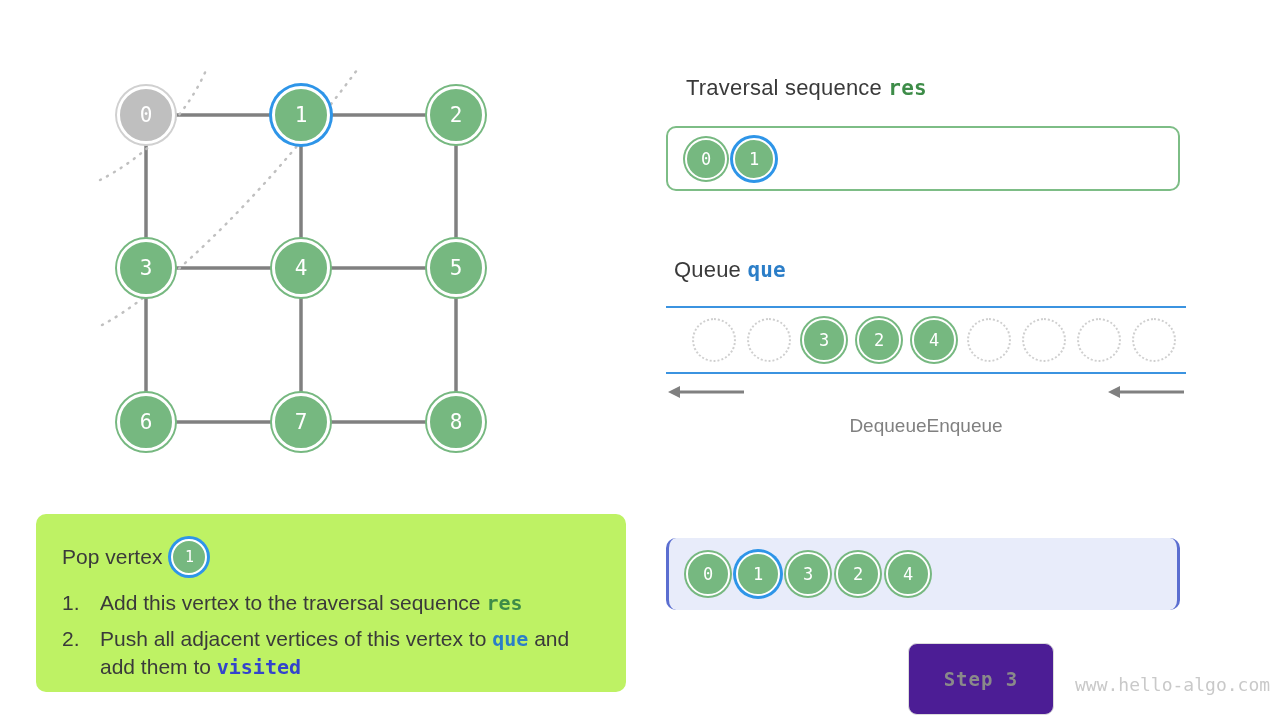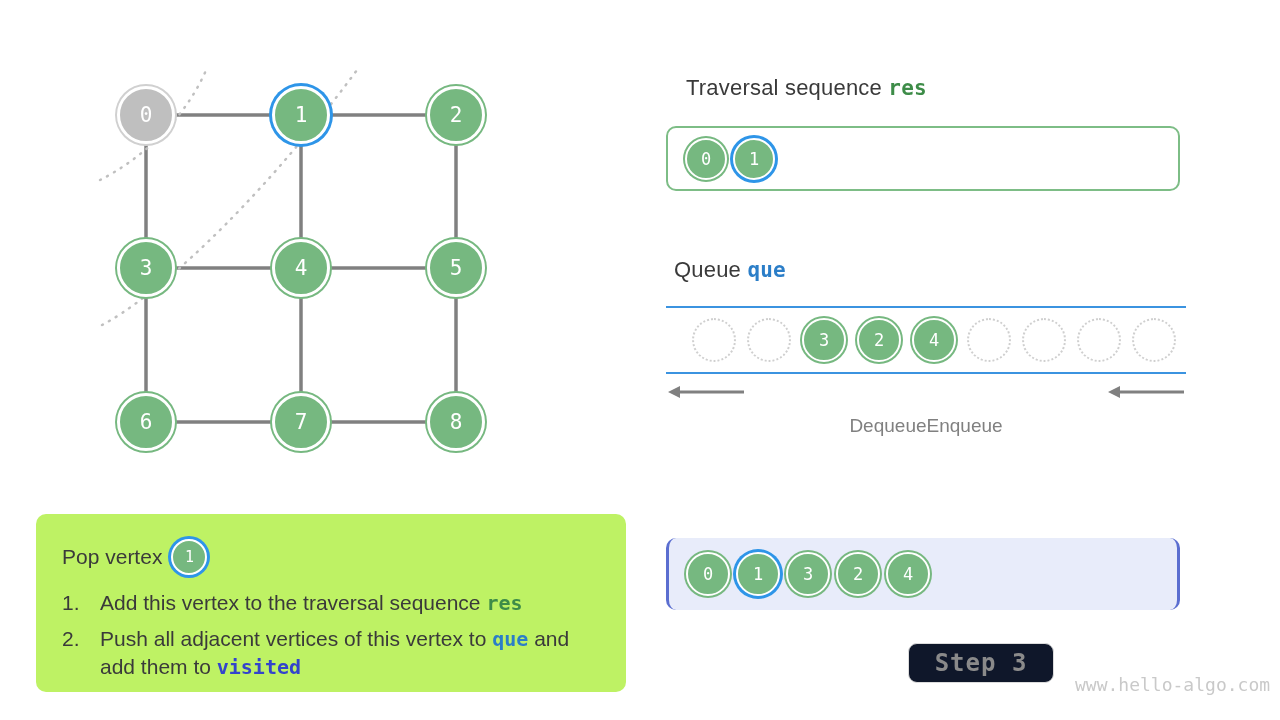--- a/index.html
+++ b/index.html
@@ -162,30 +162,30 @@
     gap: 6px;
   }
   #visited-box .cnode { width: 44px; height: 44px; flex: 0 0 44px; }
 
   
   #step-badge {
     position: absolute;
     left: 248px;
     top: 643px;
     width: 146px;
-    height: 40px;
-    box-sizing: border-box;
-    background: #0f172a;
+    height: 72px;
+    box-sizing: border-box;
+    background: #4c1d95;
     border: 1px solid #dcdcdc;
     border-radius: 9px;
     display: flex;
     align-items: center;
     justify-content: center;
     font-family: "DejaVu Sans Mono", monospace;
-    font-size: 24px;
+    font-size: 19px;
     font-weight: bold;
     color: #8a8a8a;
     letter-spacing: 1px;
   }
   #watermark {
     position: absolute;
     left: 415px;
     top: 674px;
     font-family: "DejaVu Sans Mono", monospace;
     font-size: 18px;

